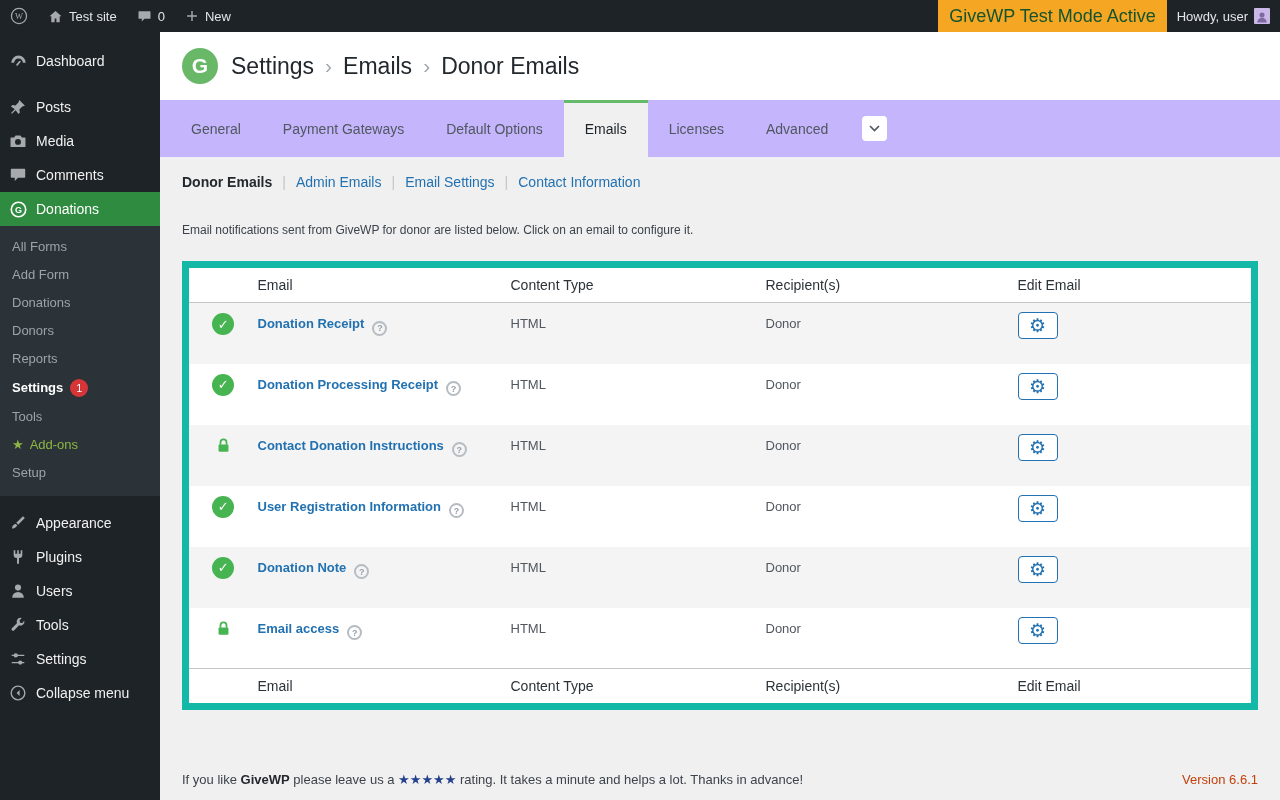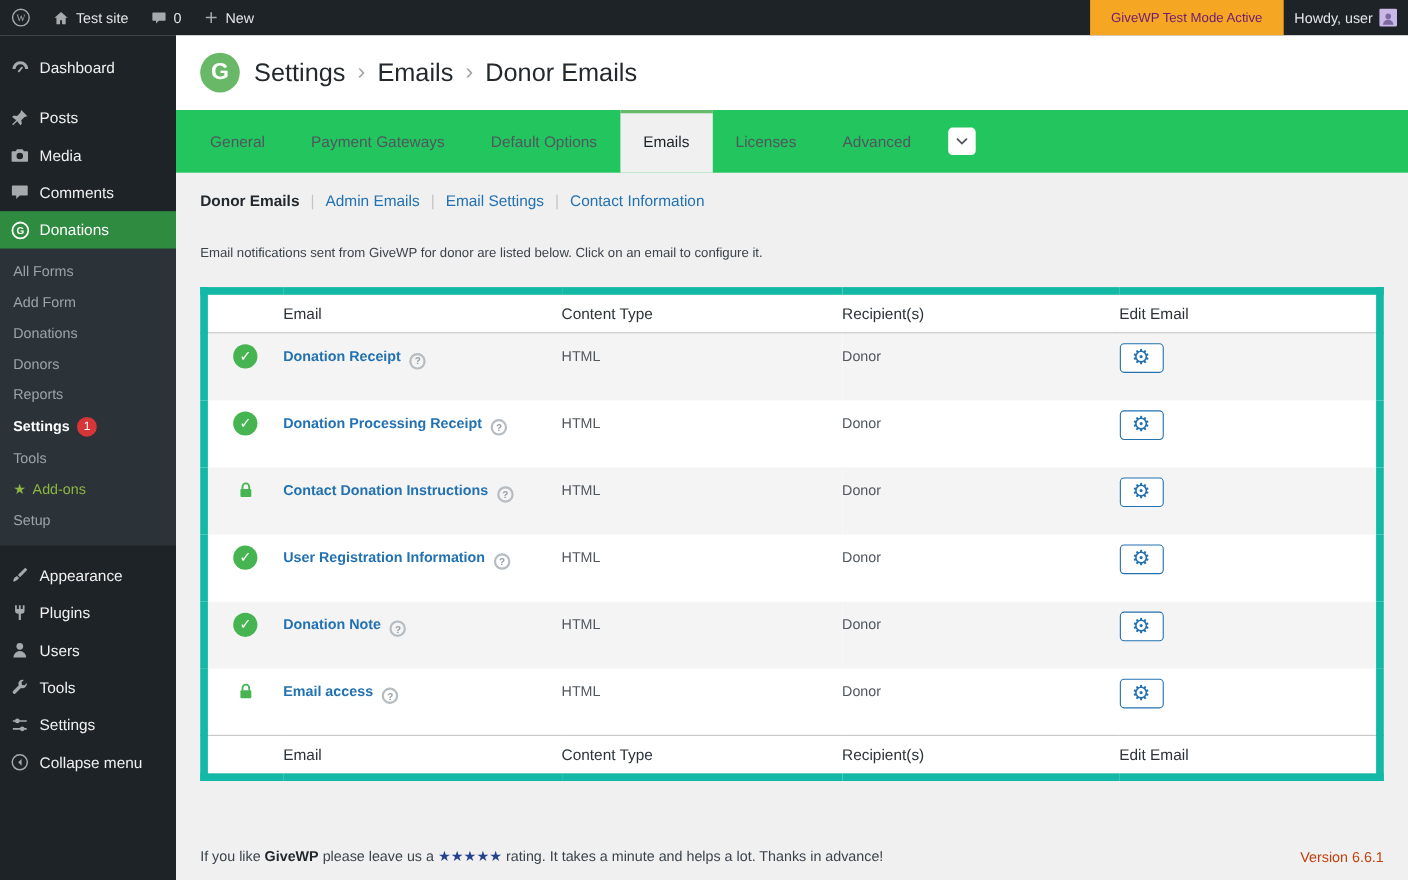--- a/index.html
+++ b/index.html
@@ -5,21 +5,21 @@
 *{margin:0;padding:0;box-sizing:border-box}
 body{width:1280px;height:800px;overflow:hidden;font-family:"Liberation Sans","DejaVu Sans",sans-serif;font-size:13px;color:#3c434a;background:#f0f0f1}
 a{text-decoration:none;cursor:pointer}
 svg{display:block}
 
 
 .adminbar{height:32px;background:#1d2327;display:flex;justify-content:space-between;align-items:stretch;position:relative;z-index:20}
 .ab-group{display:flex;align-items:stretch}
 .ab-item{display:flex;align-items:center;gap:6px;padding:0 10px;color:#e3e5e8;font-size:13px;cursor:pointer}
 .ab-icon{color:#a7aaad}
-.test-mode{display:flex;align-items:center;padding:0 19px;background:#f5a623;color:#701a75;font-size:12px;cursor:pointer}
+.test-mode{display:flex;align-items:center;padding:0 11px;background:#f5a623;color:#14532d;font-size:18px;cursor:pointer}
 .avatar{width:16px;height:16px;background:#c9b8e8;display:flex;align-items:flex-end;justify-content:center;overflow:hidden;border-radius:1px}
 
 
 .layout{display:flex;height:768px}
 .sidebar{width:160px;background:#1d2327;flex-shrink:0;padding-top:12px;position:relative;z-index:10;display:flex;flex-direction:column}
 .menu-item{display:flex;align-items:center;gap:8px;padding:7px 8px;color:#f0f0f1;font-size:14px;min-height:34px;position:relative;cursor:pointer}
 .menu-item .mi-icon{width:20px;height:20px;color:#a7aaad;display:flex;align-items:center;justify-content:center;flex-shrink:0}
 .menu-item.active{background:#2e8b40;color:#fff}
 .menu-item.active .mi-icon{color:#fff}
 .menu-item.active::after{content:"";position:absolute;right:-8px;top:50%;margin-top:-8px;border:8px solid transparent;border-left-color:#2e8b40}
@@ -31,21 +31,21 @@
 .update-badge{background:#d63638;color:#fff;font-size:11px;font-weight:400;border-radius:9px;min-width:18px;height:18px;line-height:18px;text-align:center;margin-left:7px;display:inline-block;padding:0 3px}
 .sidebar-gap{height:10px}
 
 
 .main{flex:1;display:flex;flex-direction:column;background:#f0f0f1;min-width:0}
 .page-header{height:68px;background:#fff;display:flex;align-items:center;gap:13px;padding:0 22px;flex-shrink:0}
 .give-logo{width:36px;height:36px;border-radius:50%;background:#69b868;color:#fff;font-weight:700;font-size:21px;display:flex;align-items:center;justify-content:center}
 .breadcrumb{display:flex;align-items:center;gap:11px;font-size:23px;font-weight:400;color:#23282d}
 .breadcrumb .sep{color:#a0a5aa;font-size:21px}
 
-.tabbar{height:57px;background:#22c55e;display:flex;align-items:stretch;padding-left:10px;flex-shrink:0}
+.tabbar{height:57px;background:#c4b5fd;display:flex;align-items:stretch;padding-left:10px;flex-shrink:0}
 .tab{display:flex;align-items:center;padding:0 21px;font-size:14px;color:#50575e}
 .tab.active{background:#f0f0f1;color:#1d2327;box-shadow:inset 0 3px 0 #66bb6a}
 .tab-more{width:25px;height:25px;margin:auto 0 auto 13px;background:#fff;border:none;border-radius:4px;display:flex;align-items:center;justify-content:center;color:#50575e;cursor:pointer;flex-shrink:0}
 
 .content{padding:0 22px}
 .subnav{margin-top:17px;display:flex;align-items:center;font-size:14px}
 .subnav .current{font-weight:700;color:#23282d}
 .subnav .pipe{color:#c3c4c7;margin:0 10px}
 .subnav a{color:#2271b1}
 .desc{margin-top:33px;font-size:12px;color:#3c434a}

